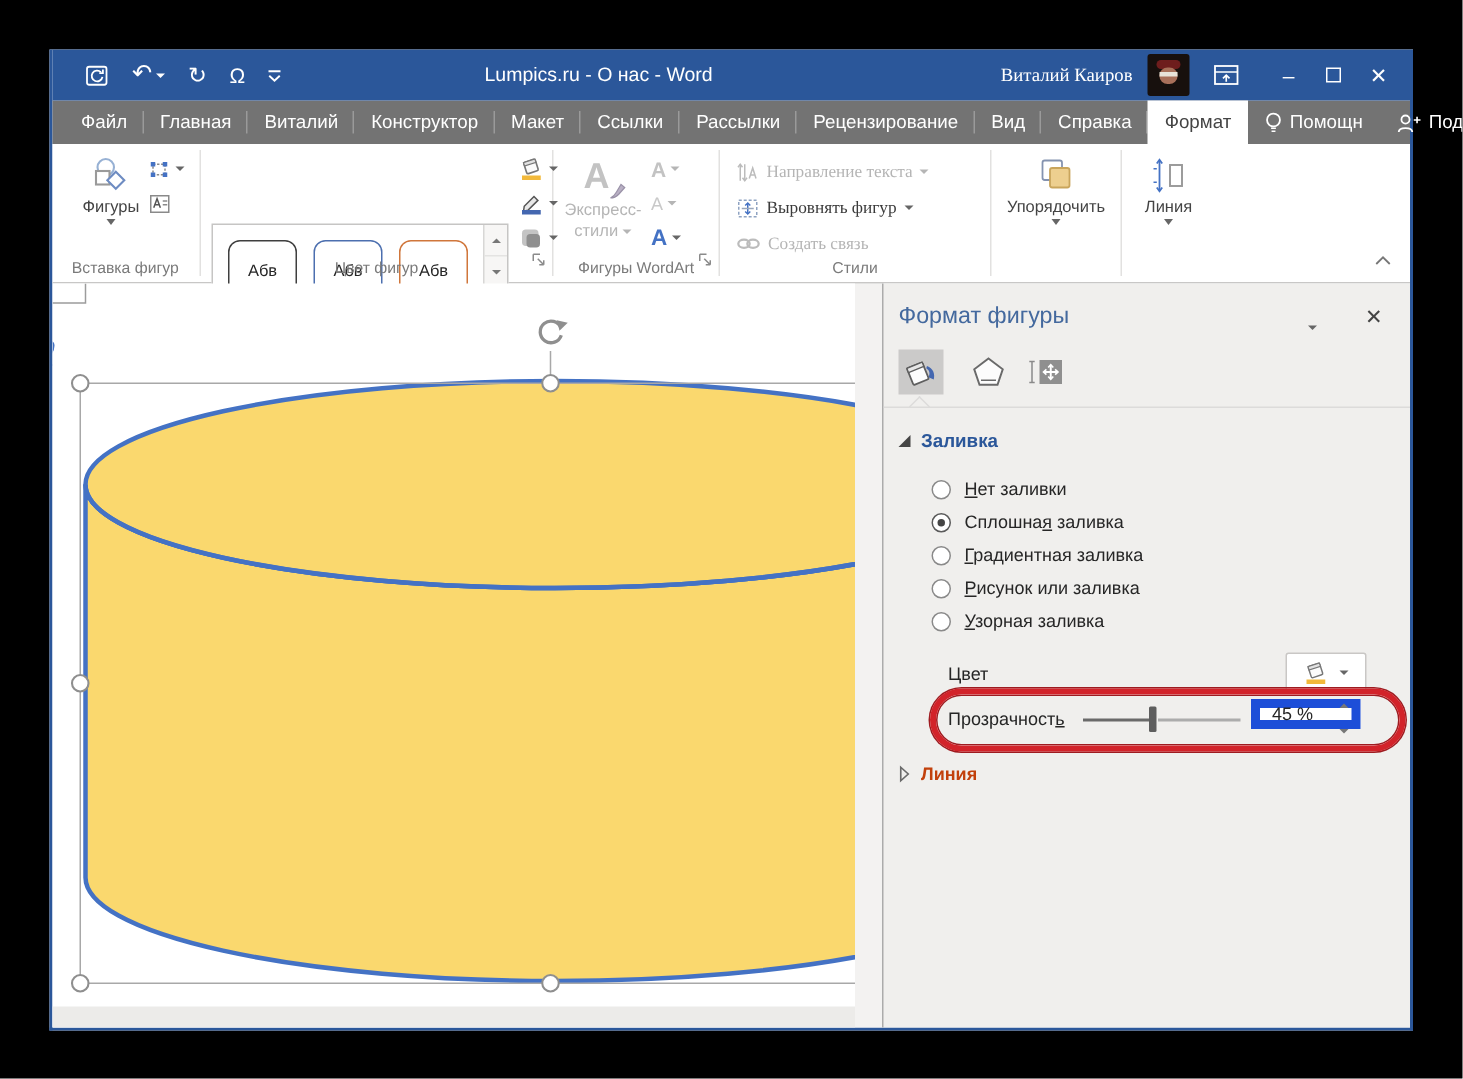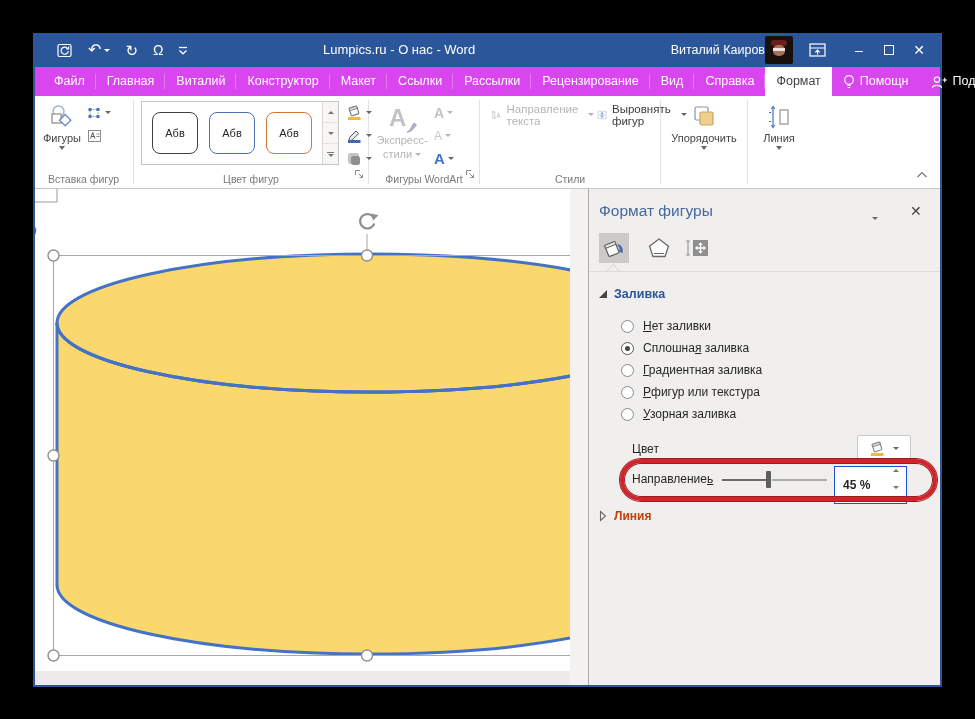--- a/index.html
+++ b/index.html
@@ -9,43 +9,43 @@
   .win{width:909px;height:654px;background:#fff;display:flex;flex-direction:column;
        border-left:2px solid #2B579A;border-right:2px solid #2B579A;border-bottom:2px solid #2B579A;}
   
   .titlebar{height:34px;background:#2B579A;display:flex;align-items:center;color:#fff;flex:0 0 auto;position:relative;}
   .qat{display:flex;align-items:center;gap:15px;padding-left:22px;}
   .qat .qbtn{display:flex;align-items:center;color:#fff;font-size:15px;line-height:1;cursor:default;}
   .caret{display:inline-block;width:0;height:0;border-left:3.5px solid transparent;border-right:3.5px solid transparent;border-top:4px solid currentColor;}
   .caret.sm{border-left-width:3px;border-right-width:3px;border-top-width:3.5px;}
   .title-text{position:absolute;left:288px;top:0;height:34px;line-height:34px;font-size:13px;color:#fff;white-space:nowrap;}
   .tb-right{margin-left:auto;display:flex;align-items:center;height:34px;}
-  .user-name{font-size:12.5px;white-space:nowrap;}
+  .user-name{font-size:12.5px;margin-right:10px;white-space:nowrap;font-family:Liberation Serif, serif;}
   .avatar{width:28px;height:28px;border-radius:2px;background:#17100d;position:relative;overflow:hidden;margin-right:16px;}
   .avatar .face{position:absolute;left:8px;top:9px;width:12px;height:11px;border-radius:45%;background:#a8705a;}
   .avatar .cap{position:absolute;left:6px;top:4px;width:16px;height:6px;border-radius:3px;background:#6e1d1d;}
   .avatar .gl{position:absolute;left:8px;top:12px;width:12px;height:3px;background:#e8e4da;}
   .tb-icon{margin-right:18px;display:flex;align-items:center;}
   .winbtn{width:30px;height:34px;display:flex;align-items:center;justify-content:center;font-size:14px;color:#fff;}
   .maxbox{width:10px;height:10px;border:1.3px solid #fff;display:inline-block;}
   
-  .tabrow{height:29px;background:#d946ef;display:flex;align-items:stretch;padding-left:8px;flex:0 0 auto;}
+  .tabrow{height:29px;background:#737373;display:flex;align-items:stretch;padding-left:8px;flex:0 0 auto;}
   .tab{color:#fff;font-size:12.5px;line-height:29px;padding:0 11px;white-space:nowrap;position:relative;display:flex;align-items:center;gap:5px;}
   .tab.sep::after{content:"";position:absolute;right:0;top:7px;height:15px;width:1px;background:rgba(255,255,255,.28);}
   .tab.active{background:#fff;color:#444;align-items:flex-end;}
   .tab.share{margin-left:auto;margin-right:10px;}
   
   .ribbon{height:93px;background:#fff;border-bottom:1px solid #C8C7C6;display:flex;align-items:stretch;position:relative;flex:0 0 auto;color:#444;}
   .rgroup{position:relative;height:100%;flex:0 0 auto;display:flex;align-items:flex-start;padding-top:5px;}
   .gdivider{width:1px;background:#E2E1E0;margin:4px 1px;flex:0 0 auto;}
   .glabel{position:absolute;bottom:3px;left:0;right:0;text-align:center;font-size:10.5px;color:#7A7A7A;white-space:nowrap;}
   .bigbtn{display:flex;flex-direction:column;align-items:center;font-size:11px;color:#444;gap:2px;padding-top:3px;}
   .smallcol{display:flex;flex-direction:column;gap:4px;margin-left:6px;padding-top:2px;}
   .smallbtn{display:flex;align-items:center;gap:3px;height:19px;}
-  .gallery{display:flex;border:1px solid #C6C5C4;background:#fff;height:64px;margin-left:6px;}
+  .gallery{display:flex;border:1px solid #C6C5C4;background:#fff;height:64px;margin-left:6px;margin-top:48px;}
   .samples{display:flex;gap:11px;padding:9px 10px;align-items:center;}
   .sample{width:46px;height:42px;border-radius:8px;background:#fff;display:flex;align-items:center;justify-content:center;font-size:11px;color:#262626;}
   .gscroll{width:16px;border-left:1px solid #D8D7D6;display:flex;flex-direction:column;background:#F7F6F5;}
   .gsbtn{flex:1;display:flex;align-items:center;justify-content:center;color:#777;border-bottom:1px solid #E4E3E2;flex-direction:column;gap:1px;}
   .gsbtn:last-child{border-bottom:none;}
   .mline{width:7px;height:1px;background:#777;}
   .launcher{position:absolute;right:2px;bottom:4px;}
   .disab{color:#B5B5B5 !important;}
   .txtrow{display:flex;align-items:center;gap:5px;height:21px;font-size:11.5px;}
   .chevron-collapse{position:absolute;right:12px;bottom:6px;}
@@ -67,21 +67,21 @@
   .tri-exp{width:0;height:0;border-left:8px solid transparent;border-bottom:8px solid #454545;}
   .opt{position:absolute;left:32px;display:flex;align-items:center;gap:9px;height:18px;}
   .radio{width:13px;height:13px;border-radius:50%;border:1px solid #8A8A8A;background:#fff;position:relative;flex:0 0 auto;}
   .radio.checked{border-color:#5A5A5A;}
   .radio.checked::after{content:"";position:absolute;left:3px;top:3px;width:5px;height:5px;border-radius:50%;background:#454545;}
   .key{text-decoration:underline;}
   .colorbtn{position:absolute;left:268px;top:246px;width:54px;height:27px;background:#fff;border:1px solid #C9C7C5;border-radius:2px;display:flex;align-items:center;justify-content:center;gap:7px;color:#666;}
   .slider-track-l{position:absolute;left:133px;top:290px;width:46px;height:2px;background:#6A6A6A;}
   .slider-track-r{position:absolute;left:183px;top:290px;width:55px;height:1.5px;background:#ACACAC;}
   .slider-thumb{position:absolute;left:177px;top:282px;width:5px;height:17px;background:#5E5E5E;border-radius:1px;}
-  .valbox{position:absolute;left:245px;top:277px;width:73px;height:38px;background:#fff;border:1px solid #1d4ed8;display:flex;align-items:center;padding-left:8px;font-size:12px;font-weight:bold;}
+  .valbox{position:absolute;left:245px;top:277px;width:73px;height:20px;background:#fff;border:6px solid #1d4ed8;display:flex;align-items:center;padding-left:8px;font-size:12px;}
   .spin{position:absolute;left:300px;top:280px;width:14px;height:20px;display:flex;flex-direction:column;justify-content:space-between;align-items:center;color:#777;}
   .red-oval{position:absolute;left:31px;top:270px;width:317px;height:42px;border:4px solid #D2232A;border-radius:21px;box-shadow:0 0 0 1px #9E1B20, inset 0 0 0 1px #9E1B20;}
   .lbl{position:absolute;}
 </style>
 </head>
 <body>
 
 <div class="frame">
   <div class="win">
 
@@ -180,21 +180,21 @@
           <circle cx="6" cy="4.7" r="2.7" fill="none" stroke="#fff" stroke-width="1.2"></circle>
           <path d="M1.5 13 c0-3.4 9-3.4 9 0" fill="none" stroke="#fff" stroke-width="1.2"></path>
           <path d="M11.5 5 h4.5 M13.7 2.8 v4.4" stroke="#fff" stroke-width="1.1"></path>
         </svg>
         <span>Поделиться</span>
       </span>
     </div>
 
     <div class="ribbon">
 
-      <div class="rgroup" style="width:97px;padding-left:8px;">
+      <div class="rgroup" style="width:97px;padding-left:20px;">
         <div class="bigbtn">
           <svg width="26" height="26" viewBox="0 0 26 26">
             <circle cx="9.5" cy="7.5" r="5.5" fill="#fff" stroke="#97B1D4" stroke-width="1.4"></circle>
             <rect x="3" y="10" width="9" height="9" fill="#fff" stroke="#9A9A9A" stroke-width="1.4"></rect>
             <rect x="12.2" y="12.2" width="8" height="8" transform="rotate(45 16.2 16.2)" fill="#fff" stroke="#6E8CC2" stroke-width="1.4"></rect>
           </svg>
           <span>Фигуры</span>
           <span class="caret" style="color:#666;"></span>
         </div>
         <div class="smallcol">
@@ -308,39 +308,46 @@
         <span class="launcher">
           <svg width="11" height="11" viewBox="0 0 11 11">
             <path d="M1.5 1.5 H6 M1.5 1.5 V6" stroke="#8A8A8A" fill="none"></path>
             <path d="M4.5 4.5 L8.5 8.5 M8.5 8.5 v-3 M8.5 8.5 h-3" stroke="#8A8A8A" fill="none"></path>
           </svg>
         </span>
       </div>
       <div class="gdivider"></div>
 
       <div class="rgroup" style="width:178px;padding-left:10px;">
-        <div style="display:flex;flex-direction:row;gap:3px;padding-top:3px;">
+        <div style="display:flex;flex-direction:column;gap:3px;padding-top:3px;font-family:Liberation Serif, serif;">
           <span class="txtrow disab">
             <svg width="15" height="14" viewBox="0 0 15 14">
               <path d="M2.5 1.5 v11 M5.5 1.5 v11" stroke="#BCBCBC"></path>
               <path d="M1 3.5 l1.5-2 1.5 2 M4 10.5 l1.5 2 1.5-2" fill="none" stroke="#BCBCBC"></path>
               <path d="M8.5 11 L10.8 4 L13 11 M9.3 8.7 h3" fill="none" stroke="#BCBCBC"></path>
             </svg>
             <span>Направление текста</span>
             <span class="caret sm"></span>
           </span>
           <span class="txtrow">
             <svg width="15" height="14" viewBox="0 0 15 14">
               <rect x="1.5" y="1.5" width="12" height="11" fill="none" stroke="#8FA3C2" stroke-dasharray="2 1.3"></rect>
               <path d="M7.5 3.5 v7" stroke="#4472C4"></path>
               <path d="M5.8 5 l1.7-1.7 1.7 1.7 M5.8 9 l1.7 1.7 1.7-1.7" fill="none" stroke="#4472C4"></path>
               <path d="M3.5 7 h8" stroke="#9AA7BC"></path>
             </svg>
             <span style="color:#3B3B3B;">Выровнять фигур</span>
             <span class="caret sm" style="color:#666;"></span>
+          </span>
+          <span class="txtrow disab">
+            <svg width="16" height="11" viewBox="0 0 16 11">
+              <ellipse cx="5" cy="5.5" rx="3.8" ry="2.7" fill="none" stroke="#BCBCBC" stroke-width="1.5"></ellipse>
+              <ellipse cx="11" cy="5.5" rx="3.8" ry="2.7" fill="none" stroke="#BCBCBC" stroke-width="1.5"></ellipse>
+            </svg>
+            <span>Создать связь</span>
           </span>
         </div>
         <span class="glabel">Стили</span>
       </div>
       <div class="gdivider"></div>
 
       <div class="rgroup" style="width:84px;justify-content:center;">
         <div class="bigbtn">
           <svg width="26" height="26" viewBox="0 0 26 26">
             <rect x="4" y="3" width="13" height="13" rx="1.5" fill="#fff" stroke="#8493B0" stroke-width="1.2"></rect>
@@ -449,40 +456,40 @@
         <div class="opt" style="top:150px;">
           <span class="radio checked"></span>
           <span><span>Сплошна</span><span class="key">я</span><span> заливка</span></span>
         </div>
         <div class="opt" style="top:172px;">
           <span class="radio"></span>
           <span><span></span><span class="key">Г</span><span>радиентная заливка</span></span>
         </div>
         <div class="opt" style="top:194px;">
           <span class="radio"></span>
-          <span><span></span><span class="key">Р</span><span>фигур или текстура</span></span>
+          <span><span></span><span class="key">Р</span><span>исунок или заливка</span></span>
         </div>
         <div class="opt" style="top:216px;">
           <span class="radio"></span>
           <span><span></span><span class="key">У</span><span>зорная заливка</span></span>
         </div>
 
         <span class="lbl" style="left:43px;top:253px;">Цвет</span>
         <span class="colorbtn">
           <svg width="17" height="17" viewBox="0 0 17 17">
             <g transform="rotate(-18 8 7)">
               <rect x="4" y="3" width="8" height="8" rx="1" fill="#FBFBFB" stroke="#777" stroke-width="1"></rect>
               <rect x="4" y="3" width="8" height="2.4" fill="#E2E2E2" stroke="#777" stroke-width="0.8"></rect>
             </g>
             <rect x="2" y="13" width="12.5" height="3" fill="#F2B93B"></rect>
           </svg>
           <span class="caret sm"></span>
         </span>
 
-        <span class="lbl" style="left:43px;top:283px;"><span>Направление</span><span class="key">ь</span></span>
+        <span class="lbl" style="left:43px;top:283px;"><span>Прозрачност</span><span class="key">ь</span></span>
         <span class="slider-track-l"></span>
         <span class="slider-track-r"></span>
         <span class="slider-thumb"></span>
         <span class="valbox">
             <span>45 %</span>
           </span>
         <span class="spin">
           <span class="caret sm" style="transform:rotate(180deg);"></span>
           <span class="caret sm"></span>
         </span>

